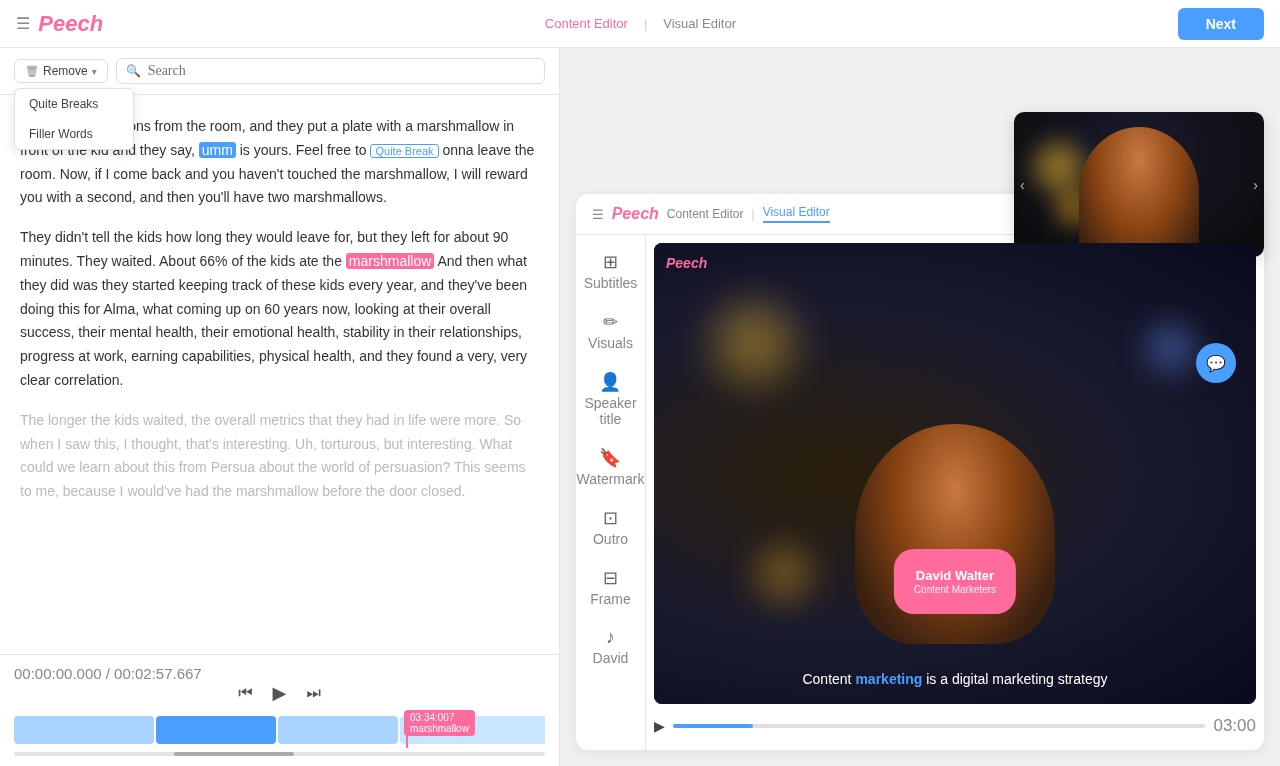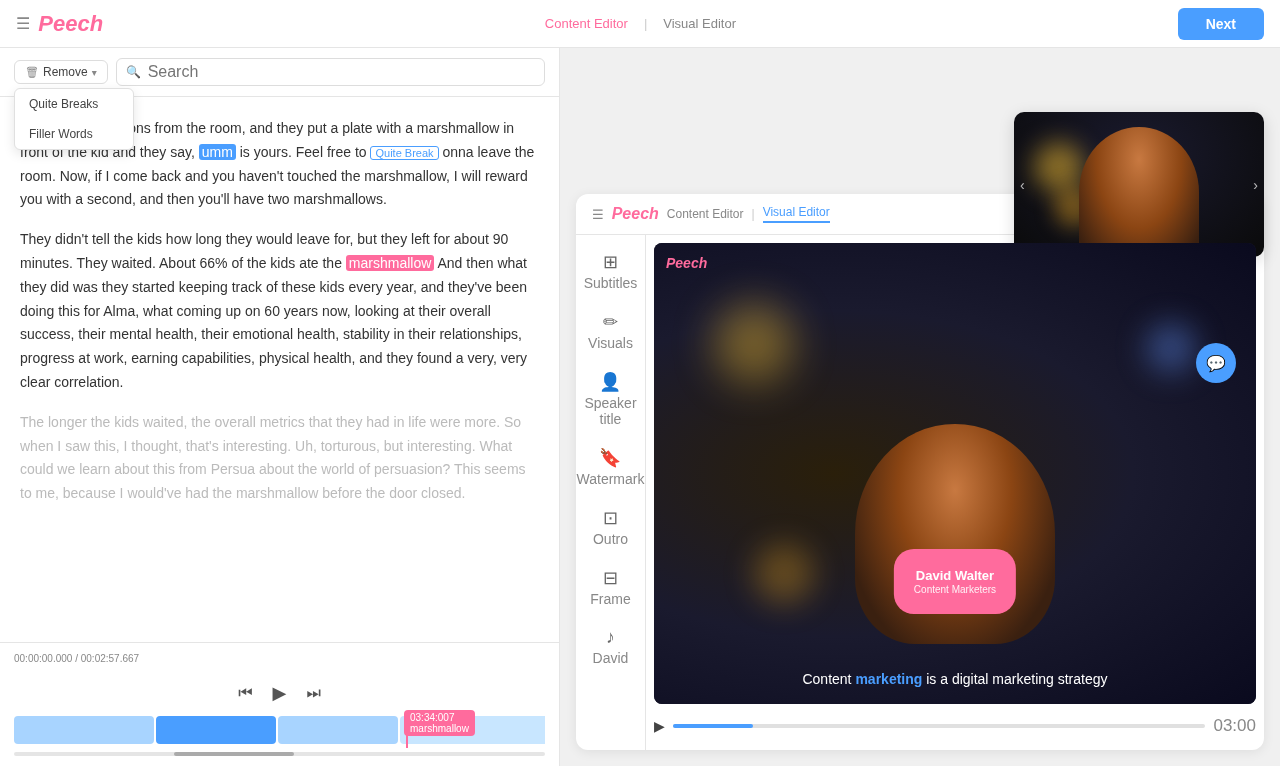--- a/index.html
+++ b/index.html
@@ -46,21 +46,21 @@
       border: 1px solid #ddd; border-radius: 6px; padding: 4px 10px;
       font-size: 12px; color: #444; cursor: pointer; background: #fff;
     }
     .remove-btn .remove-icon { color: #888; font-size: 11px; }
     .remove-btn .chevron { color: #888; font-size: 10px; }
     .search-box {
       display: flex; align-items: center; border: 1px solid #ddd; border-radius: 6px;
       padding: 4px 10px; gap: 6px; flex: 1;
     }
     .search-icon { color: #aaa; font-size: 12px; }
-    .search-input { border: none; outline: none; font-size: 16px; color: #be185d; width: 100%; background: transparent; }
+    .search-input { border: none; outline: none; font-size: 14px; color: #be185d; width: 100%; background: transparent; font-family: Liberation Serif, serif; }
 
     
     .dropdown-menu {
       position: absolute; top: 40px; left: 14px; background: #fff;
       border: 1px solid #e0e0e0; border-radius: 6px; box-shadow: 0 4px 12px rgba(0,0,0,0.1);
       z-index: 200; min-width: 120px;
     }
     .dropdown-item {
       padding: 8px 14px; font-size: 12px; color: #444; cursor: pointer;
     }
@@ -80,21 +80,21 @@
     .tag-quiet-break {
       background: transparent; border: 1px solid #4a9eff; color: #4a9eff;
       border-radius: 3px; padding: 0 4px; font-size: 11px; cursor: pointer;
     }
     .faded-text { color: #bbb; }
 
     
     .player-bar {
       border-top: 1px solid #e5e5e5; padding: 10px 14px; background: #fff;
     }
-    .player-time { font-size: 10px; color: #888; margin-bottom: 18px; }
+    .player-time { font-size: 15px; color: #888; margin-bottom: 0; }
     .player-controls { display: flex; align-items: center; justify-content: center; gap: 20px; margin-bottom: 8px; }
     .player-btn { background: none; border: none; cursor: pointer; color: #555; font-size: 16px; }
     .play-btn { color: #555; font-size: 18px; }
     .waveform-container { position: relative; height: 36px; }
     .waveform { display: flex; align-items: center; gap: 2px; height: 36px; overflow: hidden; }
     .wave-segment {
       height: 28px; border-radius: 4px; flex-shrink: 0;
     }
     .wave-seg1 { width: 140px; background: #a8d4ff; }
     .wave-seg2 { width: 120px; background: #4a9eff; }

